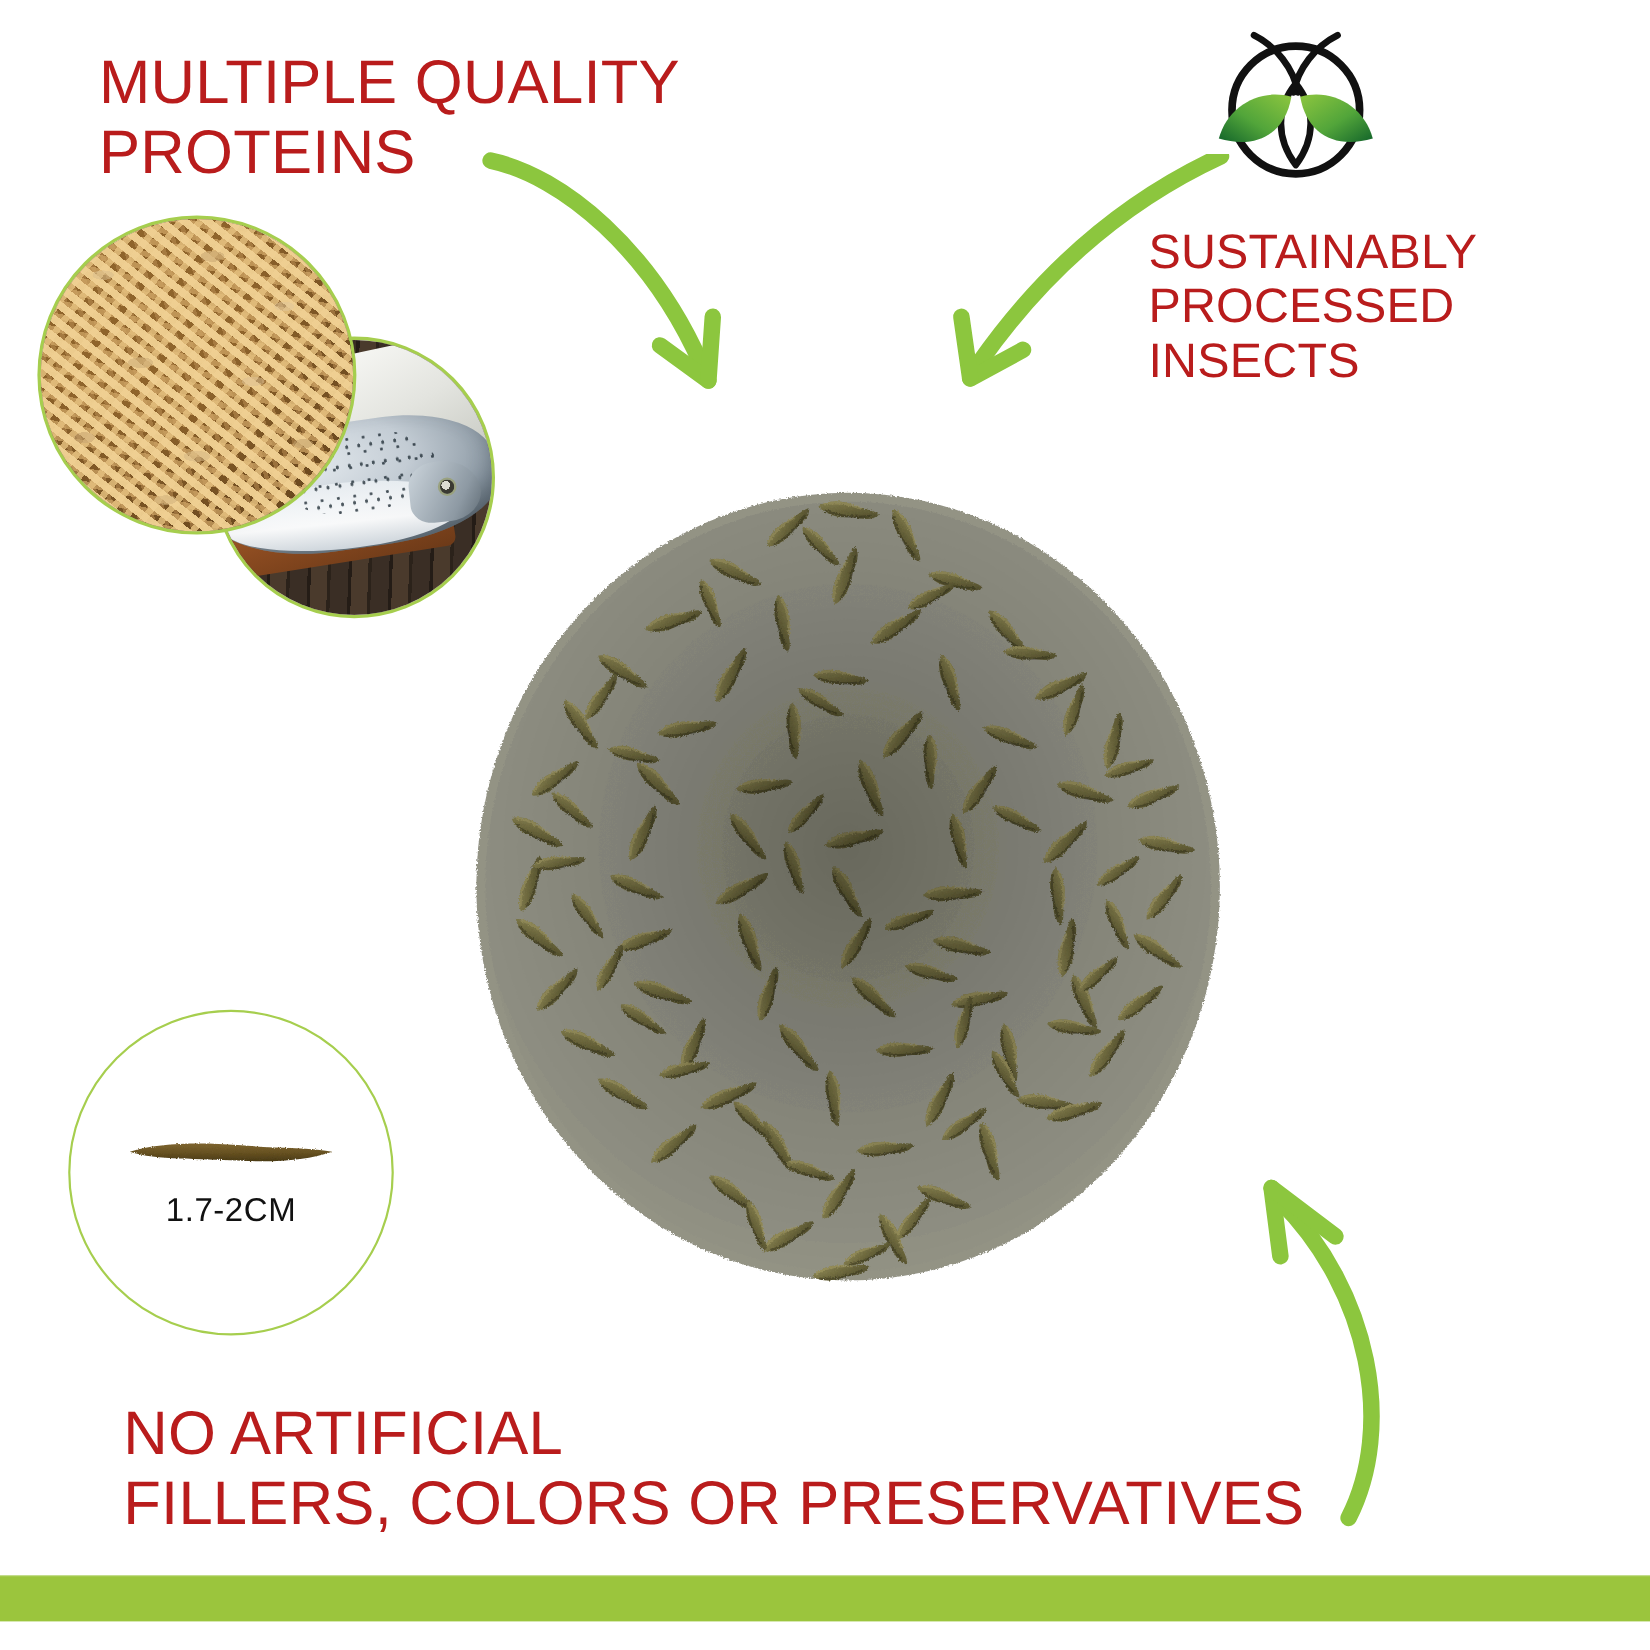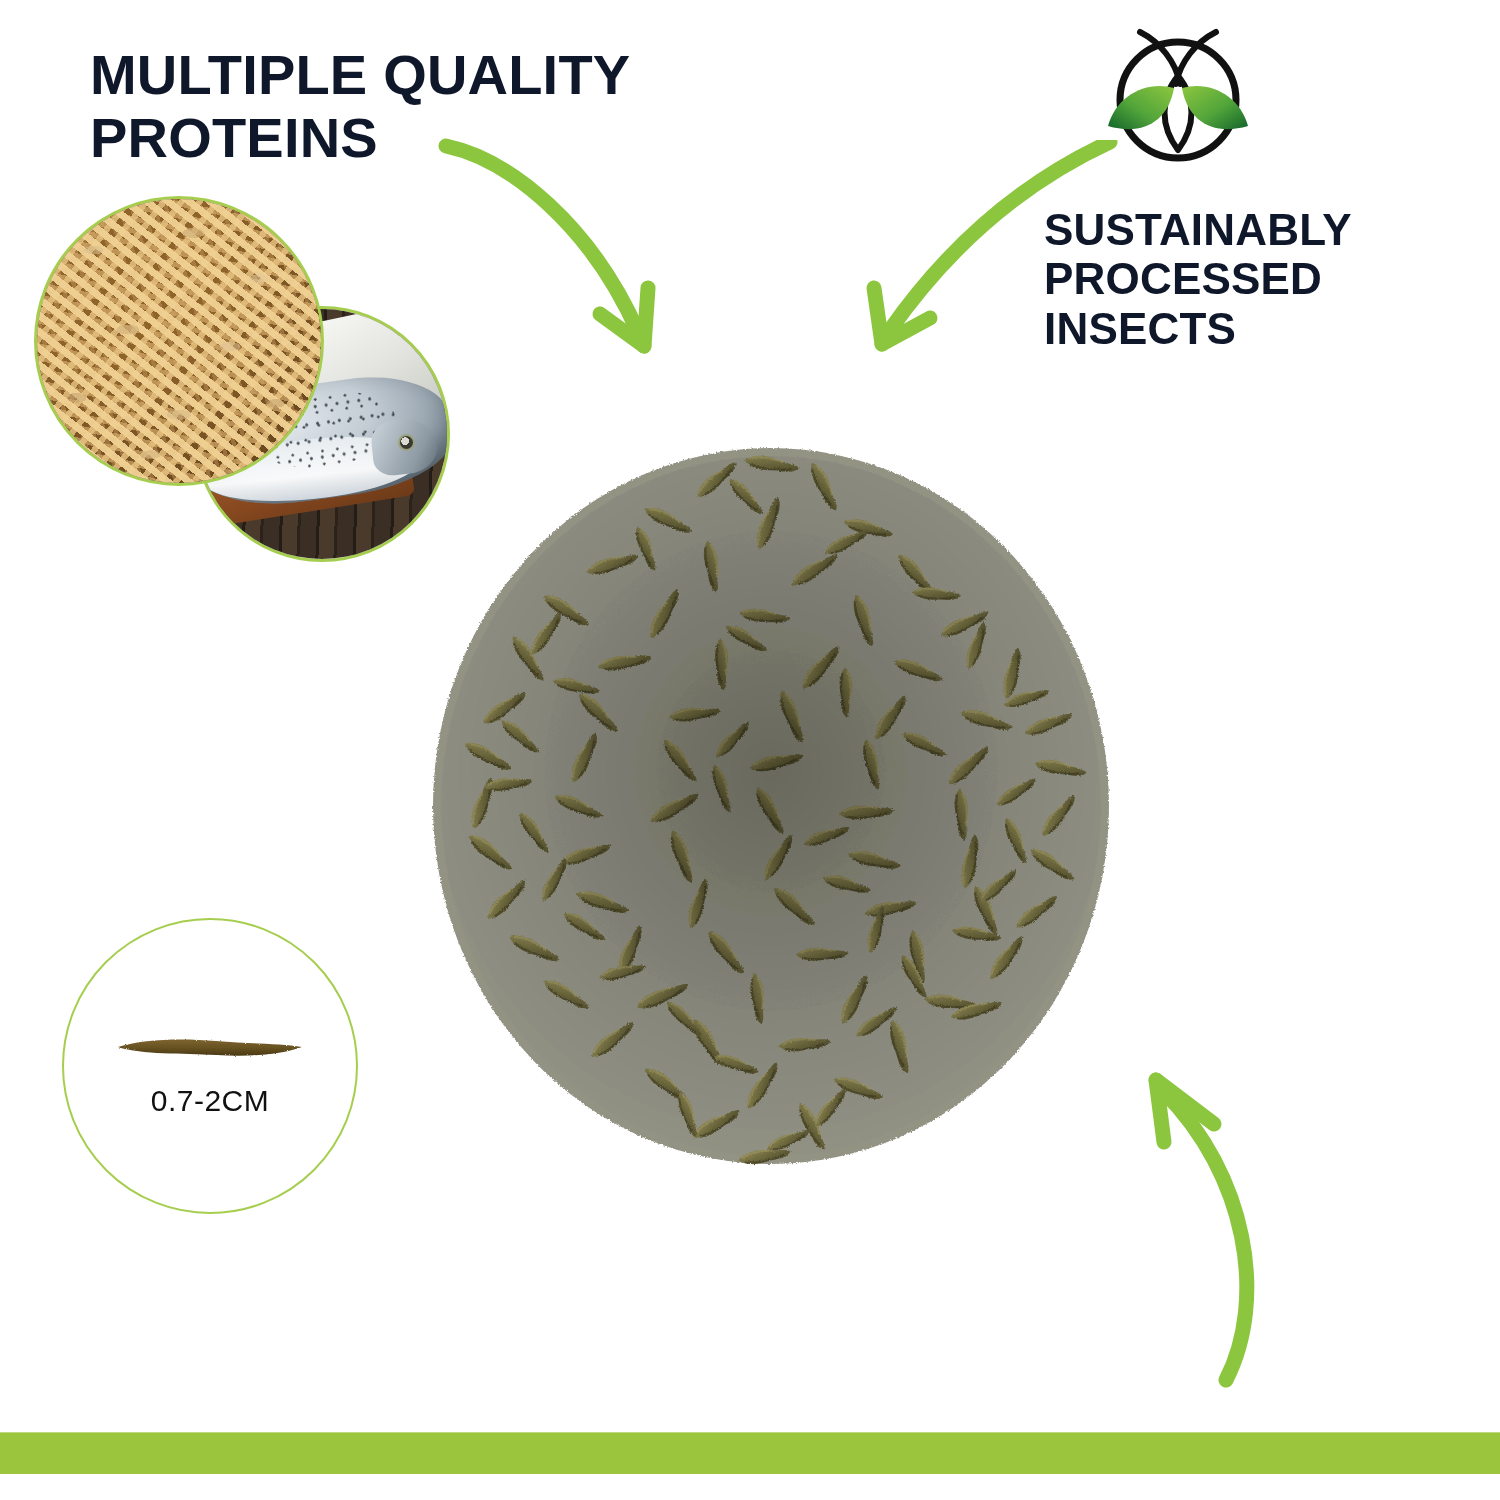--- a/index.html
+++ b/index.html
@@ -14,22 +14,22 @@
     position: relative;
     width: 1500px;
     height: 1500px;
     background: #ffffff;
     overflow: hidden;
   }
 
   
   .headline {
     position: absolute;
-    font-weight: 700;
-    color: #0f172a;
+    font-weight: 400;
+    color: #b91c1c;
     letter-spacing: 0.2px;
     line-height: 1.12;
     white-space: pre-line;
   }
   #headline-proteins {
     left: 90px;
     top: 44px;
     font-size: 56px;
     width: 660px;
   }
@@ -490,27 +490,29 @@
           </linearGradient>
           <filter id="spRough" x="-10%" y="-40%" width="120%" height="180%">
             <feTurbulence type="fractalNoise" baseFrequency="0.9" numOctaves="2" seed="3" result="n"></feTurbulence>
             <feDisplacementMap in="SourceGraphic" in2="n" scale="2.4" xChannelSelector="R" yChannelSelector="G"></feDisplacementMap>
           </filter>
         </defs>
         <path filter="url(#spRough)" d="M6 14 C30 6, 70 5, 104 8 C136 11, 168 10, 190 14
                  C168 22, 136 24, 104 22 C70 20, 30 22, 6 14 Z" fill="url(#sp)"></path>
       </svg>
     </div>
-    <div id="size-label">0.7-2CM</div>
+    <div id="size-label">1.7-2CM</div>
   </div>
 
   <div class="arrow" id="arrow-to-pile-bottom">
     <svg viewBox="0 0 250 350" xmlns="http://www.w3.org/2000/svg" aria-hidden="true">
       <path d="M108 318 C150 236, 128 112, 46 30" fill="none" stroke="#8CC63E" stroke-width="15" stroke-linecap="round"></path>
       <path d="M38 18 L46 80" fill="none" stroke="#8CC63E" stroke-width="15" stroke-linecap="round"></path>
       <path d="M38 18 L96 62" fill="none" stroke="#8CC63E" stroke-width="15" stroke-linecap="round"></path>
     </svg>
   </div>
 
+  <div class="headline" id="headline-nofillers">NO ARTIFICIAL
+FILLERS, COLORS OR PRESERVATIVES</div>
 
   <div id="bottom-bar"></div>
 
 </div>
 
 </body></html>

